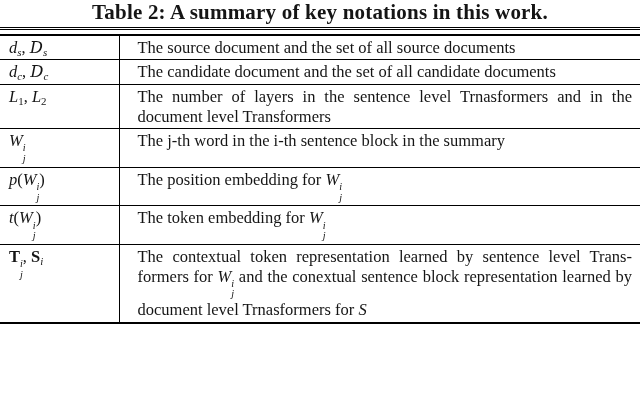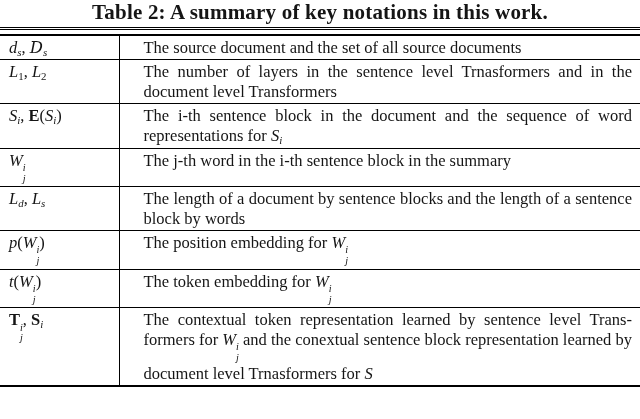--- a/index.html
+++ b/index.html
@@ -24,21 +24,21 @@
   }
   td {
     border-bottom:1px solid #000; vertical-align:top;
     font-size:16.5px; line-height:1.18;
   }
   td.notation {
     width:119px; border-right:1px solid #000;
     padding:2px 4px 2px 9px; white-space:nowrap;
   }
   td.description {
-    padding:2px 8px 2px 24px; text-align:justify;
+    padding:2px 8px 2px 18px; text-align:justify;
   }
   sub { font-size:.66em; line-height:1; vertical-align:-0.28em; }
   
   .ss {
     display:inline-flex; flex-direction:column; align-items:flex-start;
     font-size:.62em; line-height:1.05; vertical-align:-0.5em;
     font-style:italic;
   }
   .ss span { display:block; }
   
@@ -55,37 +55,33 @@
 
   <div class="rule2 top"></div>
 
   <table class="notation-table">
     <tbody>
       <tr>
         <td class="notation"><i>d</i><sub><i>s</i></sub>, <span class="cal">D</span><sub><i>s</i></sub></td>
         <td class="description">The source document and the set of all source documents</td>
       </tr>
       <tr>
+        <td class="notation"><i>d</i><sub><i>c</i></sub>, <span class="cal">D</span><sub><i>c</i></sub></td>
+        <td class="description">The candidate document and the set of all candidate documents</td>
+      </tr>
+      <tr>
         <td class="notation"><i>L</i><sub>1</sub>, <i>L</i><sub>2</sub></td>
         <td class="description">The number of layers in the sentence level Trnasformers and in the document level Transformers</td>
-      </tr>
-      <tr>
-        <td class="notation"><i>S</i><sub><i>i</i></sub>, <b>E</b>(<i>S</i><sub><i>i</i></sub>)</td>
-        <td class="description">The i-th sentence block in the document and the sequence of word representations for <i>S</i><sub><i>i</i></sub></td>
       </tr>
       <tr>
         <td class="notation"><i>W</i><span class="ss">
               <span>i</span>
               <span>j</span>
             </span></td>
         <td class="description">The j-th word in the i-th sentence block in the summary</td>
-      </tr>
-      <tr>
-        <td class="notation"><i>L</i><sub><i>d</i></sub>, <i>L</i><sub><i>s</i></sub></td>
-        <td class="description">The length of a document by sentence blocks and the length of a sentence block by words</td>
       </tr>
       <tr>
         <td class="notation"><i>p</i>(<i>W</i><span class="ss">
               <span>i</span>
               <span>j</span>
             </span>)</td>
         <td class="description">The position embedding for <i>W</i><span class="ss">
               <span>i</span>
               <span>j</span>
             </span></td>

